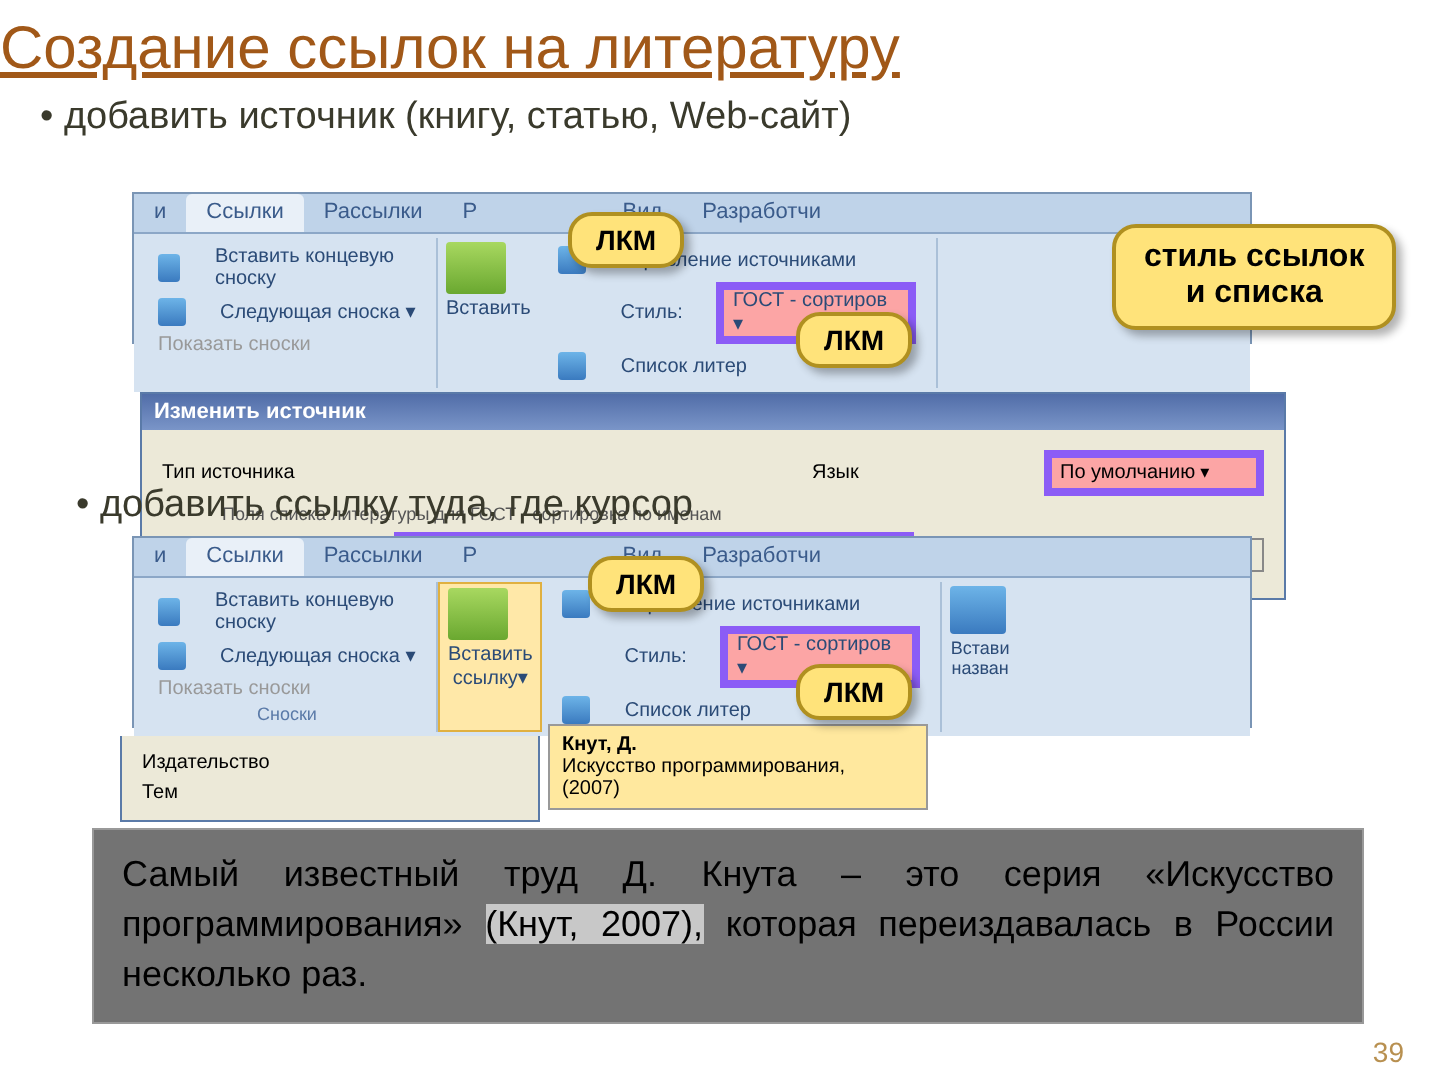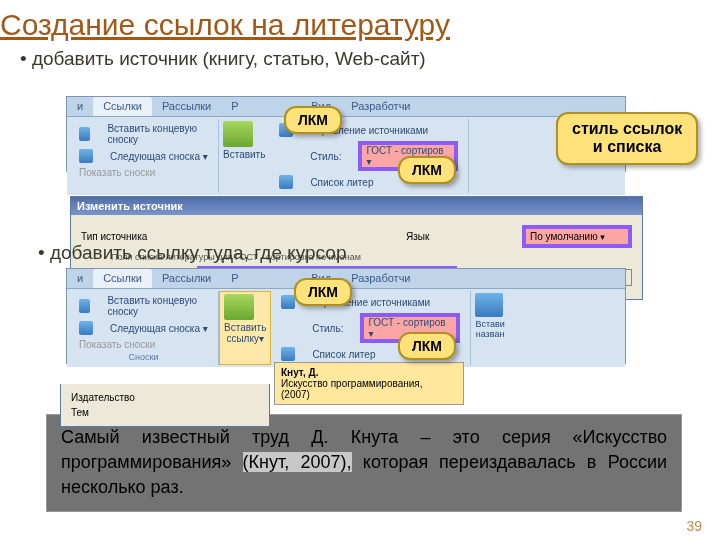--- a/index.html
+++ b/index.html
@@ -151,21 +151,21 @@
         </div>
     </div>
     <div class="big-btn">
       <span class="ic ic-blue" style="width:28px;height:24px"></span>
       <span style="white-space:pre;text-align:center;font-size:9px">Встави
 назван</span>
     </div>
   </div>
 </div>
 
-<div class="dialog" style="left:60px;top:384px;width:210px;border-top:none;z-index:10">
+<div class="dialog" style="left:60px;top:368px;width:210px;border-top:none;z-index:10">
   <div class="dlg-body" style="padding:4px 10px">
     <div class="dlg-row">
         <span class="dlg-lbl">Издательство</span>
       </div>
     <div class="dlg-row">
         <span class="dlg-lbl">Тем</span>
       </div>
   </div>
 </div>
 

